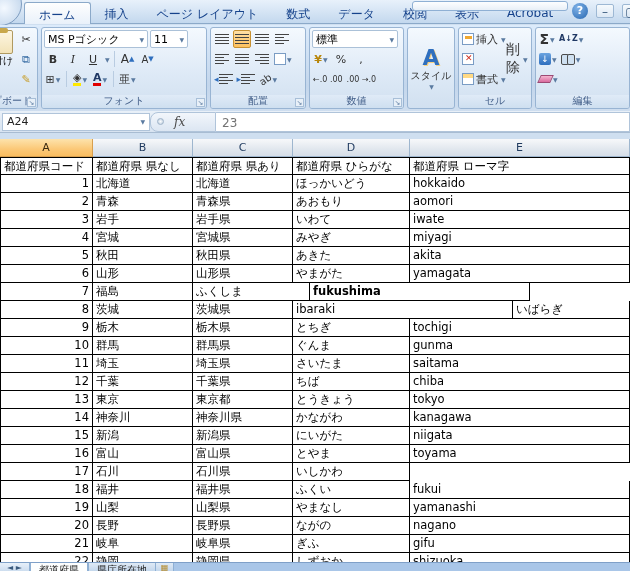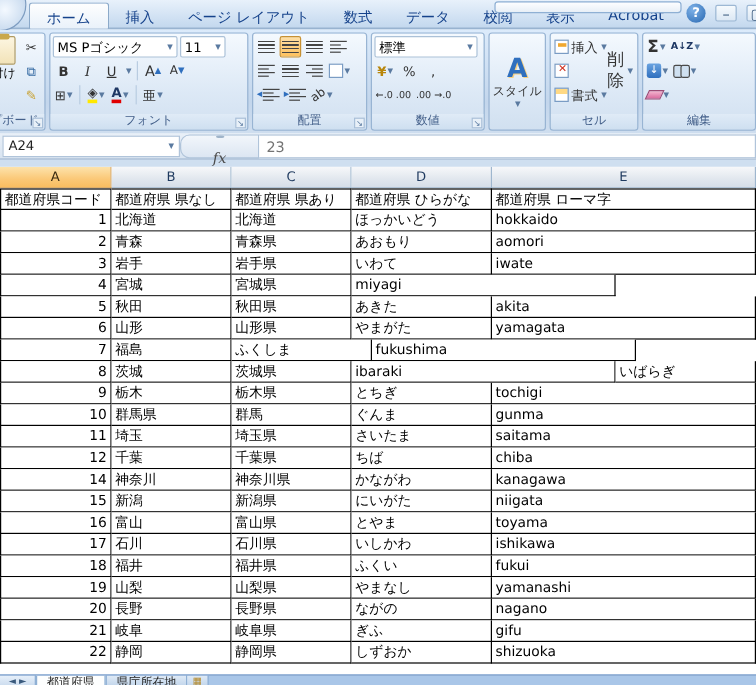--- a/index.html
+++ b/index.html
@@ -78,21 +78,21 @@
     background:#c9a84c; border-radius:2px; }
   .sigma { font-size:14px; font-weight:bold; color:#333; }
   .az { font-size:8px; font-weight:bold; color:#1f3864; line-height:8px; display:inline-block; }
 
   
   .fbar { position:absolute; left:0; top:111px; width:630px; height:22px;
     background:linear-gradient(#e9f0f8,#d8e4f1); border-bottom:1px solid #a8bcd2; display:flex; align-items:center; }
   .namebox { width:148px; height:18px; margin-left:2px; background:#fff; border:1px solid #b0c4da;
     display:flex; align-items:center; justify-content:space-between; padding:0 4px; font-size:11px; color:#222; }
   .fxzone { width:66px; height:20px; background:linear-gradient(#f2f6fb,#dce6f2); border:1px solid #b0c4da;
-    border-radius:8px 0 0 8px; display:flex; align-items:center; gap:10px; padding:0 6px;flex-direction:column; }
+    border-radius:8px 0 0 8px; display:flex; align-items:center; gap:10px; padding:0 6px; }
   .fxdot { width:7px; height:7px; border-radius:50%; background:radial-gradient(#fbfdff,#b9c9da); border:1px solid #9fb4ca; }
   .fx { font-style:italic; font-family:"DejaVu Serif","Liberation Serif",serif; font-size:12px; color:#4a4a4a; }
   .finput { flex:1; height:20px; background:#fff; border:1px solid #b0c4da; border-left:none;
     font-size:12px; color:#737373; padding:1px 6px; line-height:18px; }
 
   
   .gridwrap { position:absolute; left:0; top:139px; width:630px; height:432px; background:#fff; overflow:hidden; }
   .colheads { display:flex; height:18px; }
   .colhead { height:18px; border-right:1px solid #9eb6ce; border-bottom:1px solid #9eb6ce;
     background:linear-gradient(#f7f8fa,#e1e7ee 60%,#d6deE8); text-align:center; font-size:11px;
@@ -402,78 +402,86 @@
           <div class="tcell first num" style="width: 93px;">3</div>
           <div class="tcell" style="width: 100px;">岩手</div>
           <div class="tcell" style="width: 100px;">岩手県</div>
           <div class="tcell" style="width: 117px;">いわて</div>
           <div class="tcell" style="width: 220px;">iwate</div>
         </div>
         <div class="trow">
           <div class="tcell first num" style="width: 93px;">4</div>
           <div class="tcell" style="width: 100px;">宮城</div>
           <div class="tcell" style="width: 100px;">宮城県</div>
+          <div class="tcell" style="width: 117px;">みやぎ</div>
           <div class="tcell" style="width: 220px;">miyagi</div>
         </div>
         <div class="trow">
           <div class="tcell first num" style="width: 93px;">5</div>
           <div class="tcell" style="width: 100px;">秋田</div>
           <div class="tcell" style="width: 100px;">秋田県</div>
           <div class="tcell" style="width: 117px;">あきた</div>
           <div class="tcell" style="width: 220px;">akita</div>
         </div>
         <div class="trow">
           <div class="tcell first num" style="width: 93px;">6</div>
           <div class="tcell" style="width: 100px;">山形</div>
           <div class="tcell" style="width: 100px;">山形県</div>
           <div class="tcell" style="width: 117px;">やまがた</div>
           <div class="tcell" style="width: 220px;">yamagata</div>
         </div>
         <div class="trow">
           <div class="tcell first num" style="width: 93px;">7</div>
           <div class="tcell" style="width: 100px;">福島</div>
           <div class="tcell" style="width: 117px;">ふくしま</div>
-          <div class="tcell" style="width: 220px;">fukushima</div>
+          <div class="tcell" style="width: 220px; font-weight: bold;">fukushima</div>
         </div>
         <div class="trow">
           <div class="tcell first num" style="width: 93px;">8</div>
           <div class="tcell" style="width: 100px;">茨城</div>
           <div class="tcell" style="width: 100px;">茨城県</div>
           <div class="tcell" style="width: 220px;">ibaraki</div>
           <div class="tcell" style="width: 117px;">いばらぎ</div>
         </div>
         <div class="trow">
           <div class="tcell first num" style="width: 93px;">9</div>
           <div class="tcell" style="width: 100px;">栃木</div>
           <div class="tcell" style="width: 100px;">栃木県</div>
           <div class="tcell" style="width: 117px;">とちぎ</div>
           <div class="tcell" style="width: 220px;">tochigi</div>
         </div>
         <div class="trow">
           <div class="tcell first num" style="width: 93px;">10</div>
+          <div class="tcell" style="width: 100px;">群馬</div>
           <div class="tcell" style="width: 100px;">群馬県</div>
-          <div class="tcell" style="width: 100px;">群馬</div>
           <div class="tcell" style="width: 117px;">ぐんま</div>
           <div class="tcell" style="width: 220px;">gunma</div>
         </div>
         <div class="trow">
           <div class="tcell first num" style="width: 93px;">11</div>
           <div class="tcell" style="width: 100px;">埼玉</div>
           <div class="tcell" style="width: 100px;">埼玉県</div>
           <div class="tcell" style="width: 117px;">さいたま</div>
           <div class="tcell" style="width: 220px;">saitama</div>
         </div>
         <div class="trow">
           <div class="tcell first num" style="width: 93px;">12</div>
           <div class="tcell" style="width: 100px;">千葉</div>
           <div class="tcell" style="width: 100px;">千葉県</div>
           <div class="tcell" style="width: 117px;">ちば</div>
           <div class="tcell" style="width: 220px;">chiba</div>
         </div>
         <div class="trow">
+          <div class="tcell first num" style="width: 93px;">13</div>
+          <div class="tcell" style="width: 100px;">東京</div>
+          <div class="tcell" style="width: 100px;">東京都</div>
+          <div class="tcell" style="width: 117px;">とうきょう</div>
+          <div class="tcell" style="width: 220px;">tokyo</div>
+        </div>
+        <div class="trow">
           <div class="tcell first num" style="width: 93px;">14</div>
           <div class="tcell" style="width: 100px;">神奈川</div>
           <div class="tcell" style="width: 100px;">神奈川県</div>
           <div class="tcell" style="width: 117px;">かながわ</div>
           <div class="tcell" style="width: 220px;">kanagawa</div>
         </div>
         <div class="trow">
           <div class="tcell first num" style="width: 93px;">15</div>
           <div class="tcell" style="width: 100px;">新潟</div>
           <div class="tcell" style="width: 100px;">新潟県</div>
@@ -485,21 +493,20 @@
           <div class="tcell" style="width: 100px;">富山</div>
           <div class="tcell" style="width: 100px;">富山県</div>
           <div class="tcell" style="width: 117px;">とやま</div>
           <div class="tcell" style="width: 220px;">toyama</div>
         </div>
         <div class="trow">
           <div class="tcell first num" style="width: 93px;">17</div>
           <div class="tcell" style="width: 100px;">石川</div>
           <div class="tcell" style="width: 100px;">石川県</div>
           <div class="tcell" style="width: 117px;">いしかわ</div>
-          <div class="tcell" style="width: 220px;">ishikawa</div>
         </div>
         <div class="trow">
           <div class="tcell first num" style="width: 93px;">18</div>
           <div class="tcell" style="width: 100px;">福井</div>
           <div class="tcell" style="width: 100px;">福井県</div>
           <div class="tcell" style="width: 117px;">ふくい</div>
           <div class="tcell" style="width: 220px;">fukui</div>
         </div>
         <div class="trow">
           <div class="tcell first num" style="width: 93px;">19</div>

